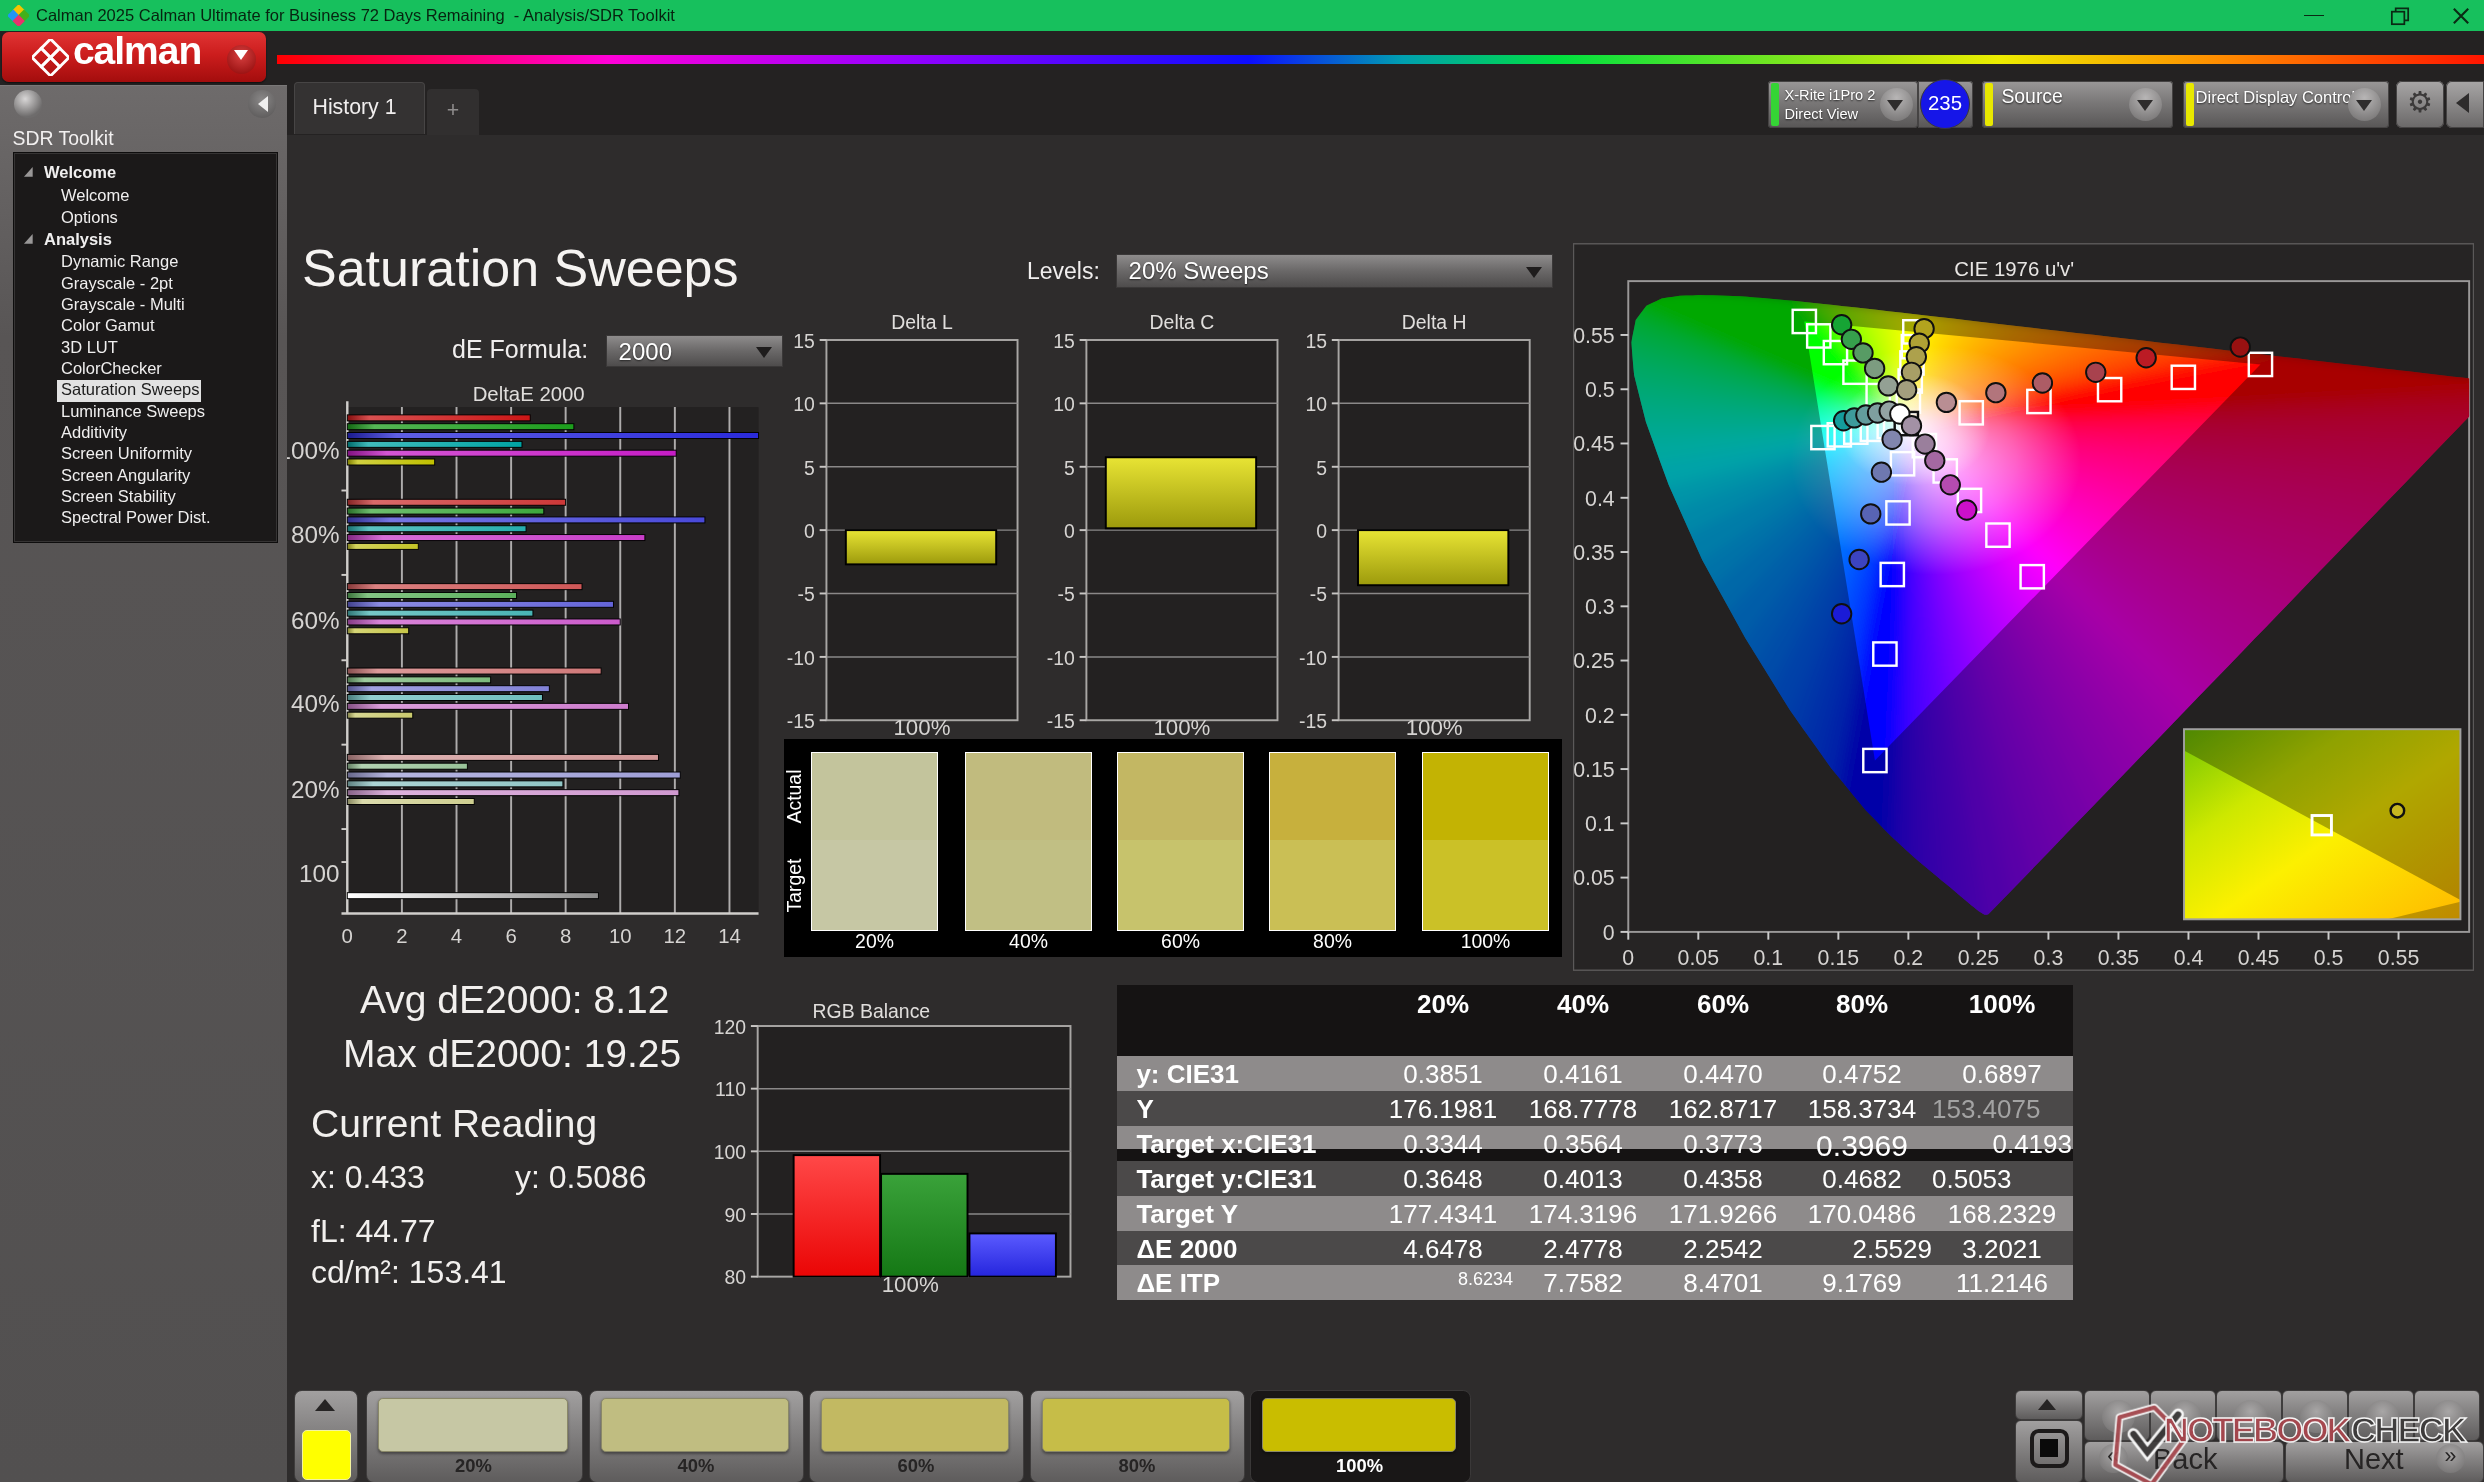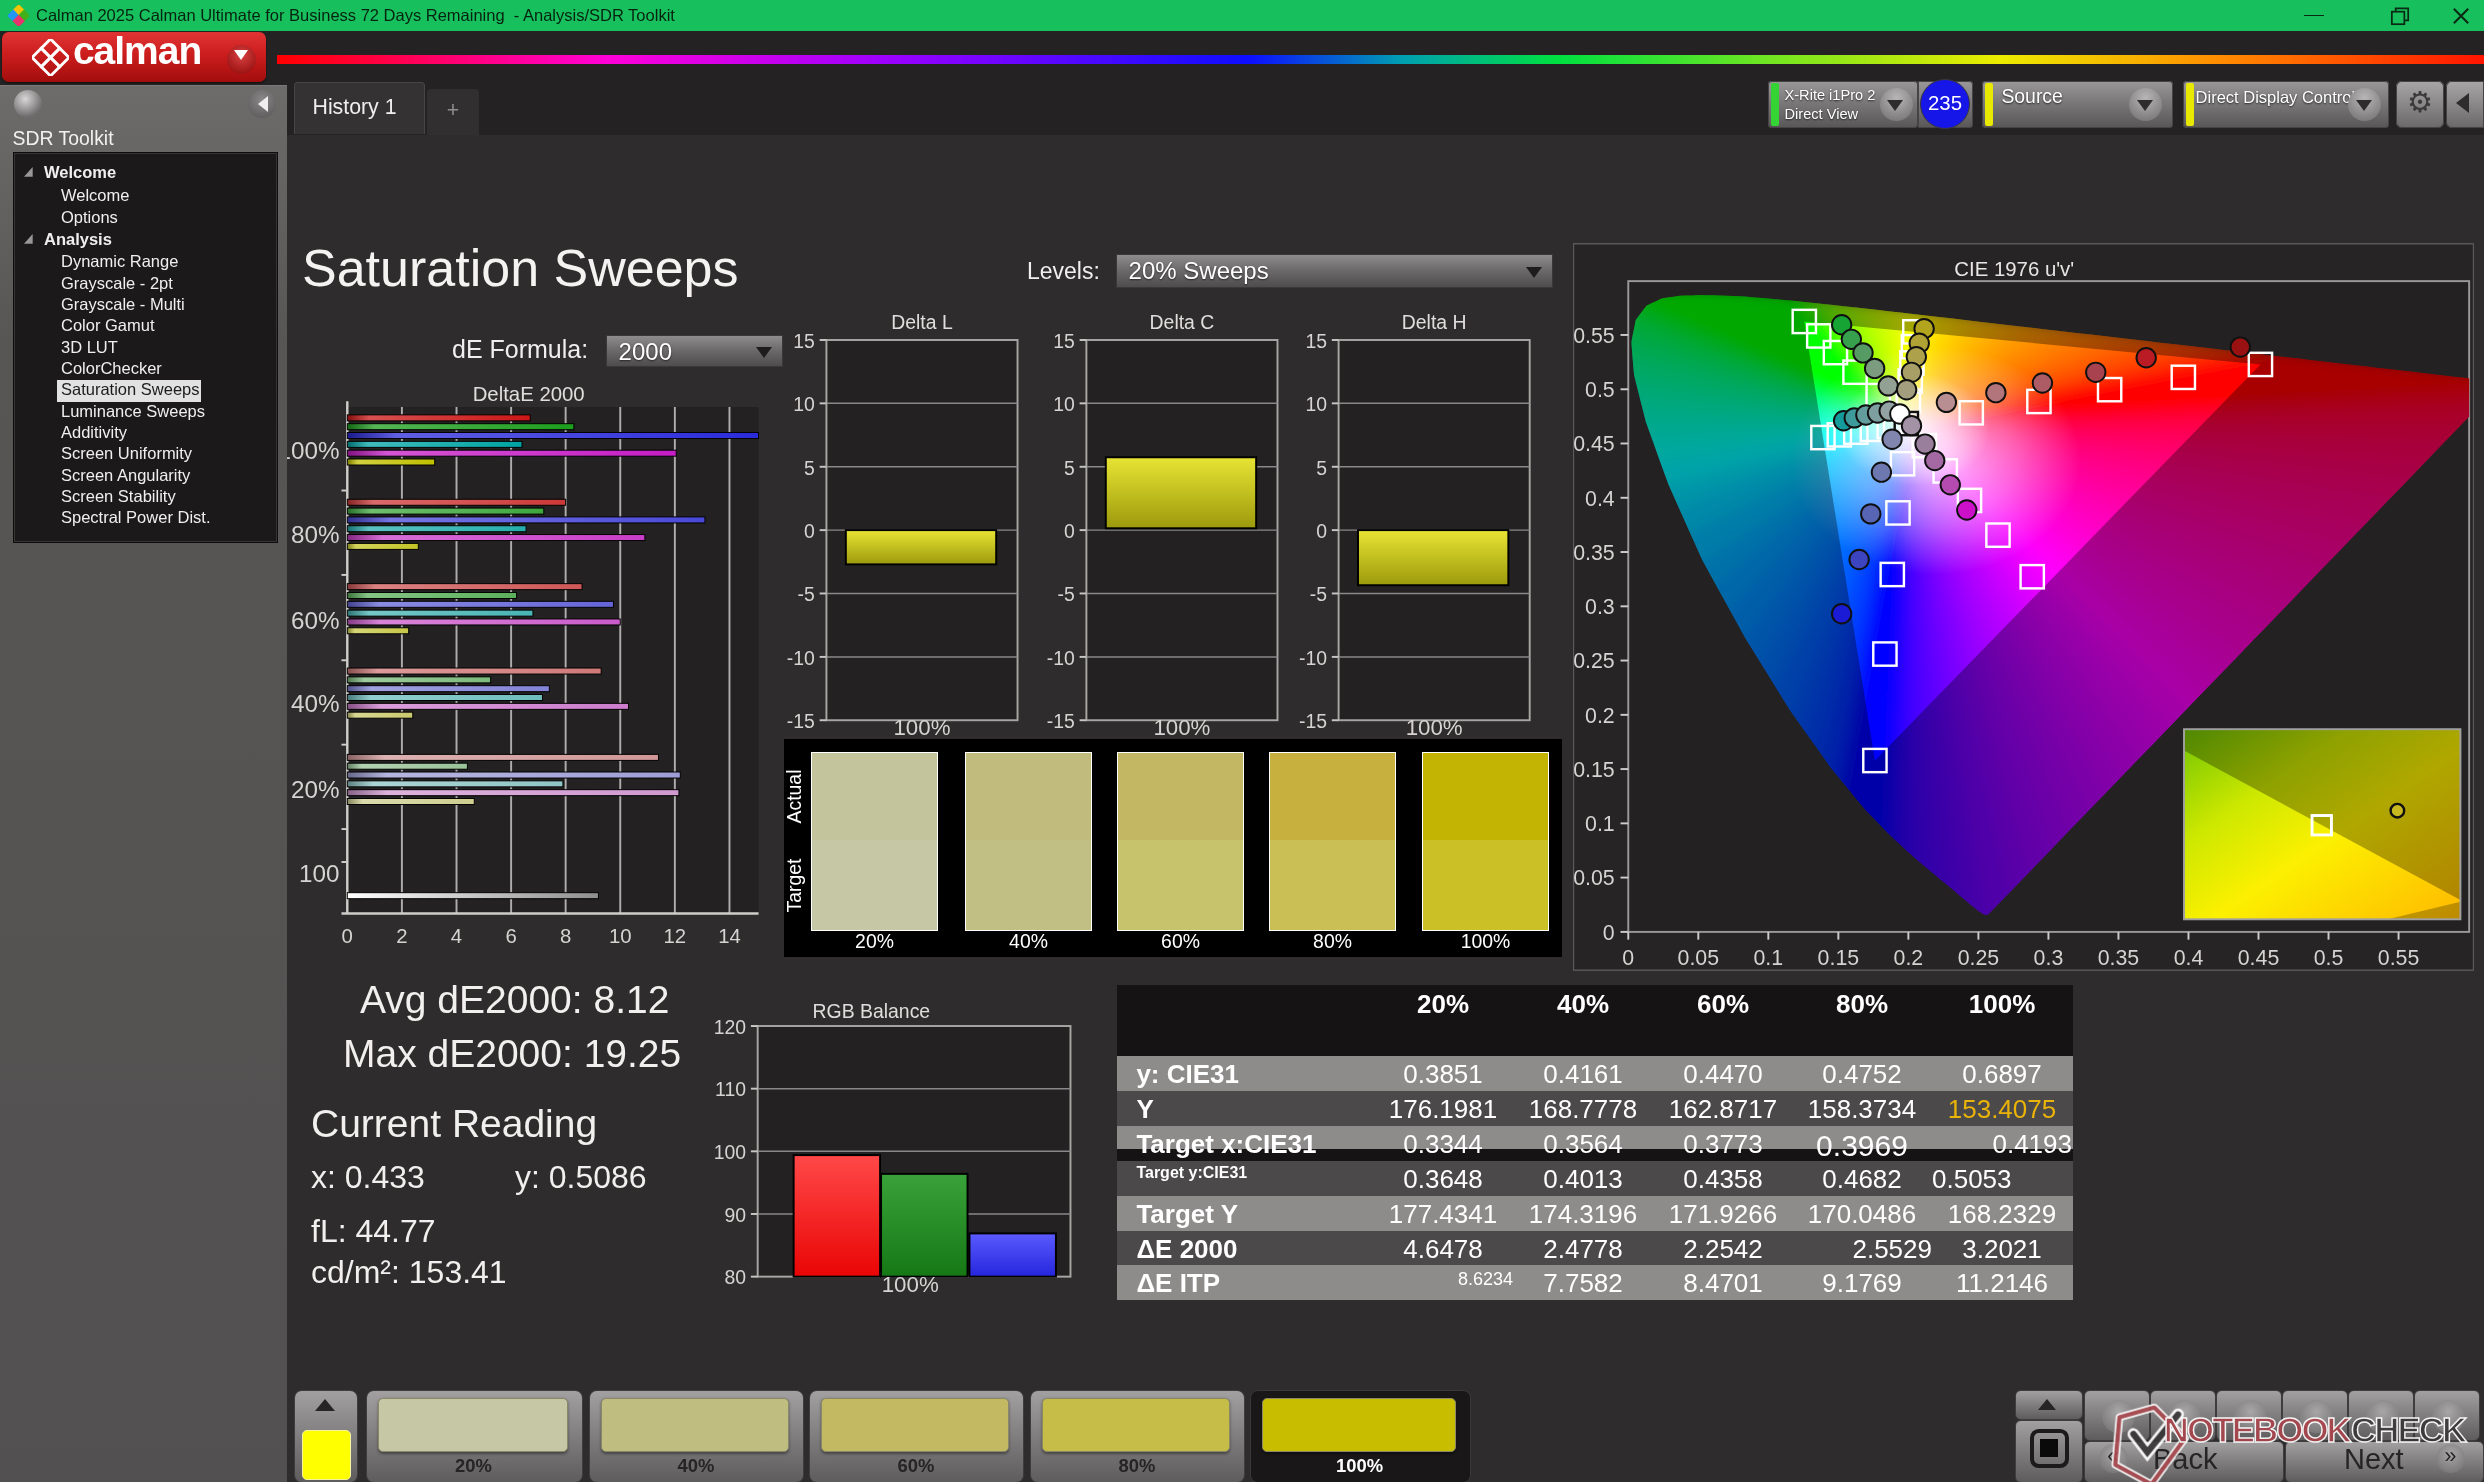--- a/index.html
+++ b/index.html
@@ -861,32 +861,32 @@
 <div class="abs" style="left:536px;top:2.9px;width:140px;text-align:center;font-size:26px;color:#ffffff">0.4470</div>
 <div class="abs" style="left:675px;top:2.9px;width:140px;text-align:center;font-size:26px;color:#ffffff">0.4752</div>
 <div class="abs" style="left:815px;top:2.9px;width:140px;text-align:center;font-size:26px;color:#ffffff">0.6897</div>
 </div>
 <div class="abs" style="left:0;top:106px;width:956px;height:35px;background:#4b4949">
 <div class="abs" style="left:19.4px;top:2.9px;font-size:26px;font-weight:bold;color:#ffffff">Y</div>
 <div class="abs" style="left:256px;top:2.9px;width:140px;text-align:center;font-size:26px;color:#ffffff">176.1981</div>
 <div class="abs" style="left:396px;top:2.9px;width:140px;text-align:center;font-size:26px;color:#ffffff">168.7778</div>
 <div class="abs" style="left:536px;top:2.9px;width:140px;text-align:center;font-size:26px;color:#ffffff">162.8717</div>
 <div class="abs" style="left:675px;top:2.9px;width:140px;text-align:center;font-size:26px;color:#ffffff">158.3734</div>
-<div class="abs" style="left:815px;top:2.9px;width:140px;text-align:center;font-size:26px;color:#eab308">153.4075</div>
+<div class="abs" style="left:815px;top:2.9px;width:140px;text-align:left;font-size:26px;color:#a3a3a3">153.4075</div>
 </div>
 <div class="abs" style="left:0;top:141px;width:956px;height:23px;background:#8e8b8b">
 <div class="abs" style="left:19.4px;top:2.9px;font-size:26px;font-weight:bold;color:#ffffff">Target x:CIE31</div>
 <div class="abs" style="left:256px;top:2.9px;width:140px;text-align:center;font-size:26px;color:#ffffff">0.3344</div>
 <div class="abs" style="left:396px;top:2.9px;width:140px;text-align:center;font-size:26px;color:#ffffff">0.3564</div>
 <div class="abs" style="left:536px;top:2.9px;width:140px;text-align:center;font-size:26px;color:#ffffff">0.3773</div>
 <div class="abs" style="left:675px;top:2.9px;width:140px;text-align:center;font-size:30px;color:#ffffff">0.3969</div>
 <div class="abs" style="left:815px;top:2.9px;width:140px;text-align:right;font-size:26px;color:#ffffff">0.4193</div>
 </div>
 <div class="abs" style="left:0;top:176px;width:956px;height:35px;background:#4b4949">
-<div class="abs" style="left:19.4px;top:2.9px;font-size:16px;font-weight:bold;color:#ffffff">Target y:CIE31</div>
+<div class="abs" style="left:19.4px;top:2.9px;font-size:26px;font-weight:bold;color:#ffffff">Target y:CIE31</div>
 <div class="abs" style="left:256px;top:2.9px;width:140px;text-align:center;font-size:26px;color:#ffffff">0.3648</div>
 <div class="abs" style="left:396px;top:2.9px;width:140px;text-align:center;font-size:26px;color:#ffffff">0.4013</div>
 <div class="abs" style="left:536px;top:2.9px;width:140px;text-align:center;font-size:26px;color:#ffffff">0.4358</div>
 <div class="abs" style="left:675px;top:2.9px;width:140px;text-align:center;font-size:26px;color:#ffffff">0.4682</div>
 <div class="abs" style="left:815px;top:2.9px;width:140px;text-align:left;font-size:26px;color:#ffffff">0.5053</div>
 </div>
 <div class="abs" style="left:0;top:211px;width:956px;height:35px;background:#8e8b8b">
 <div class="abs" style="left:19.4px;top:2.9px;font-size:26px;font-weight:bold;color:#ffffff">Target Y</div>
 <div class="abs" style="left:256px;top:2.9px;width:140px;text-align:center;font-size:26px;color:#ffffff">177.4341</div>
 <div class="abs" style="left:396px;top:2.9px;width:140px;text-align:center;font-size:26px;color:#ffffff">174.3196</div>

